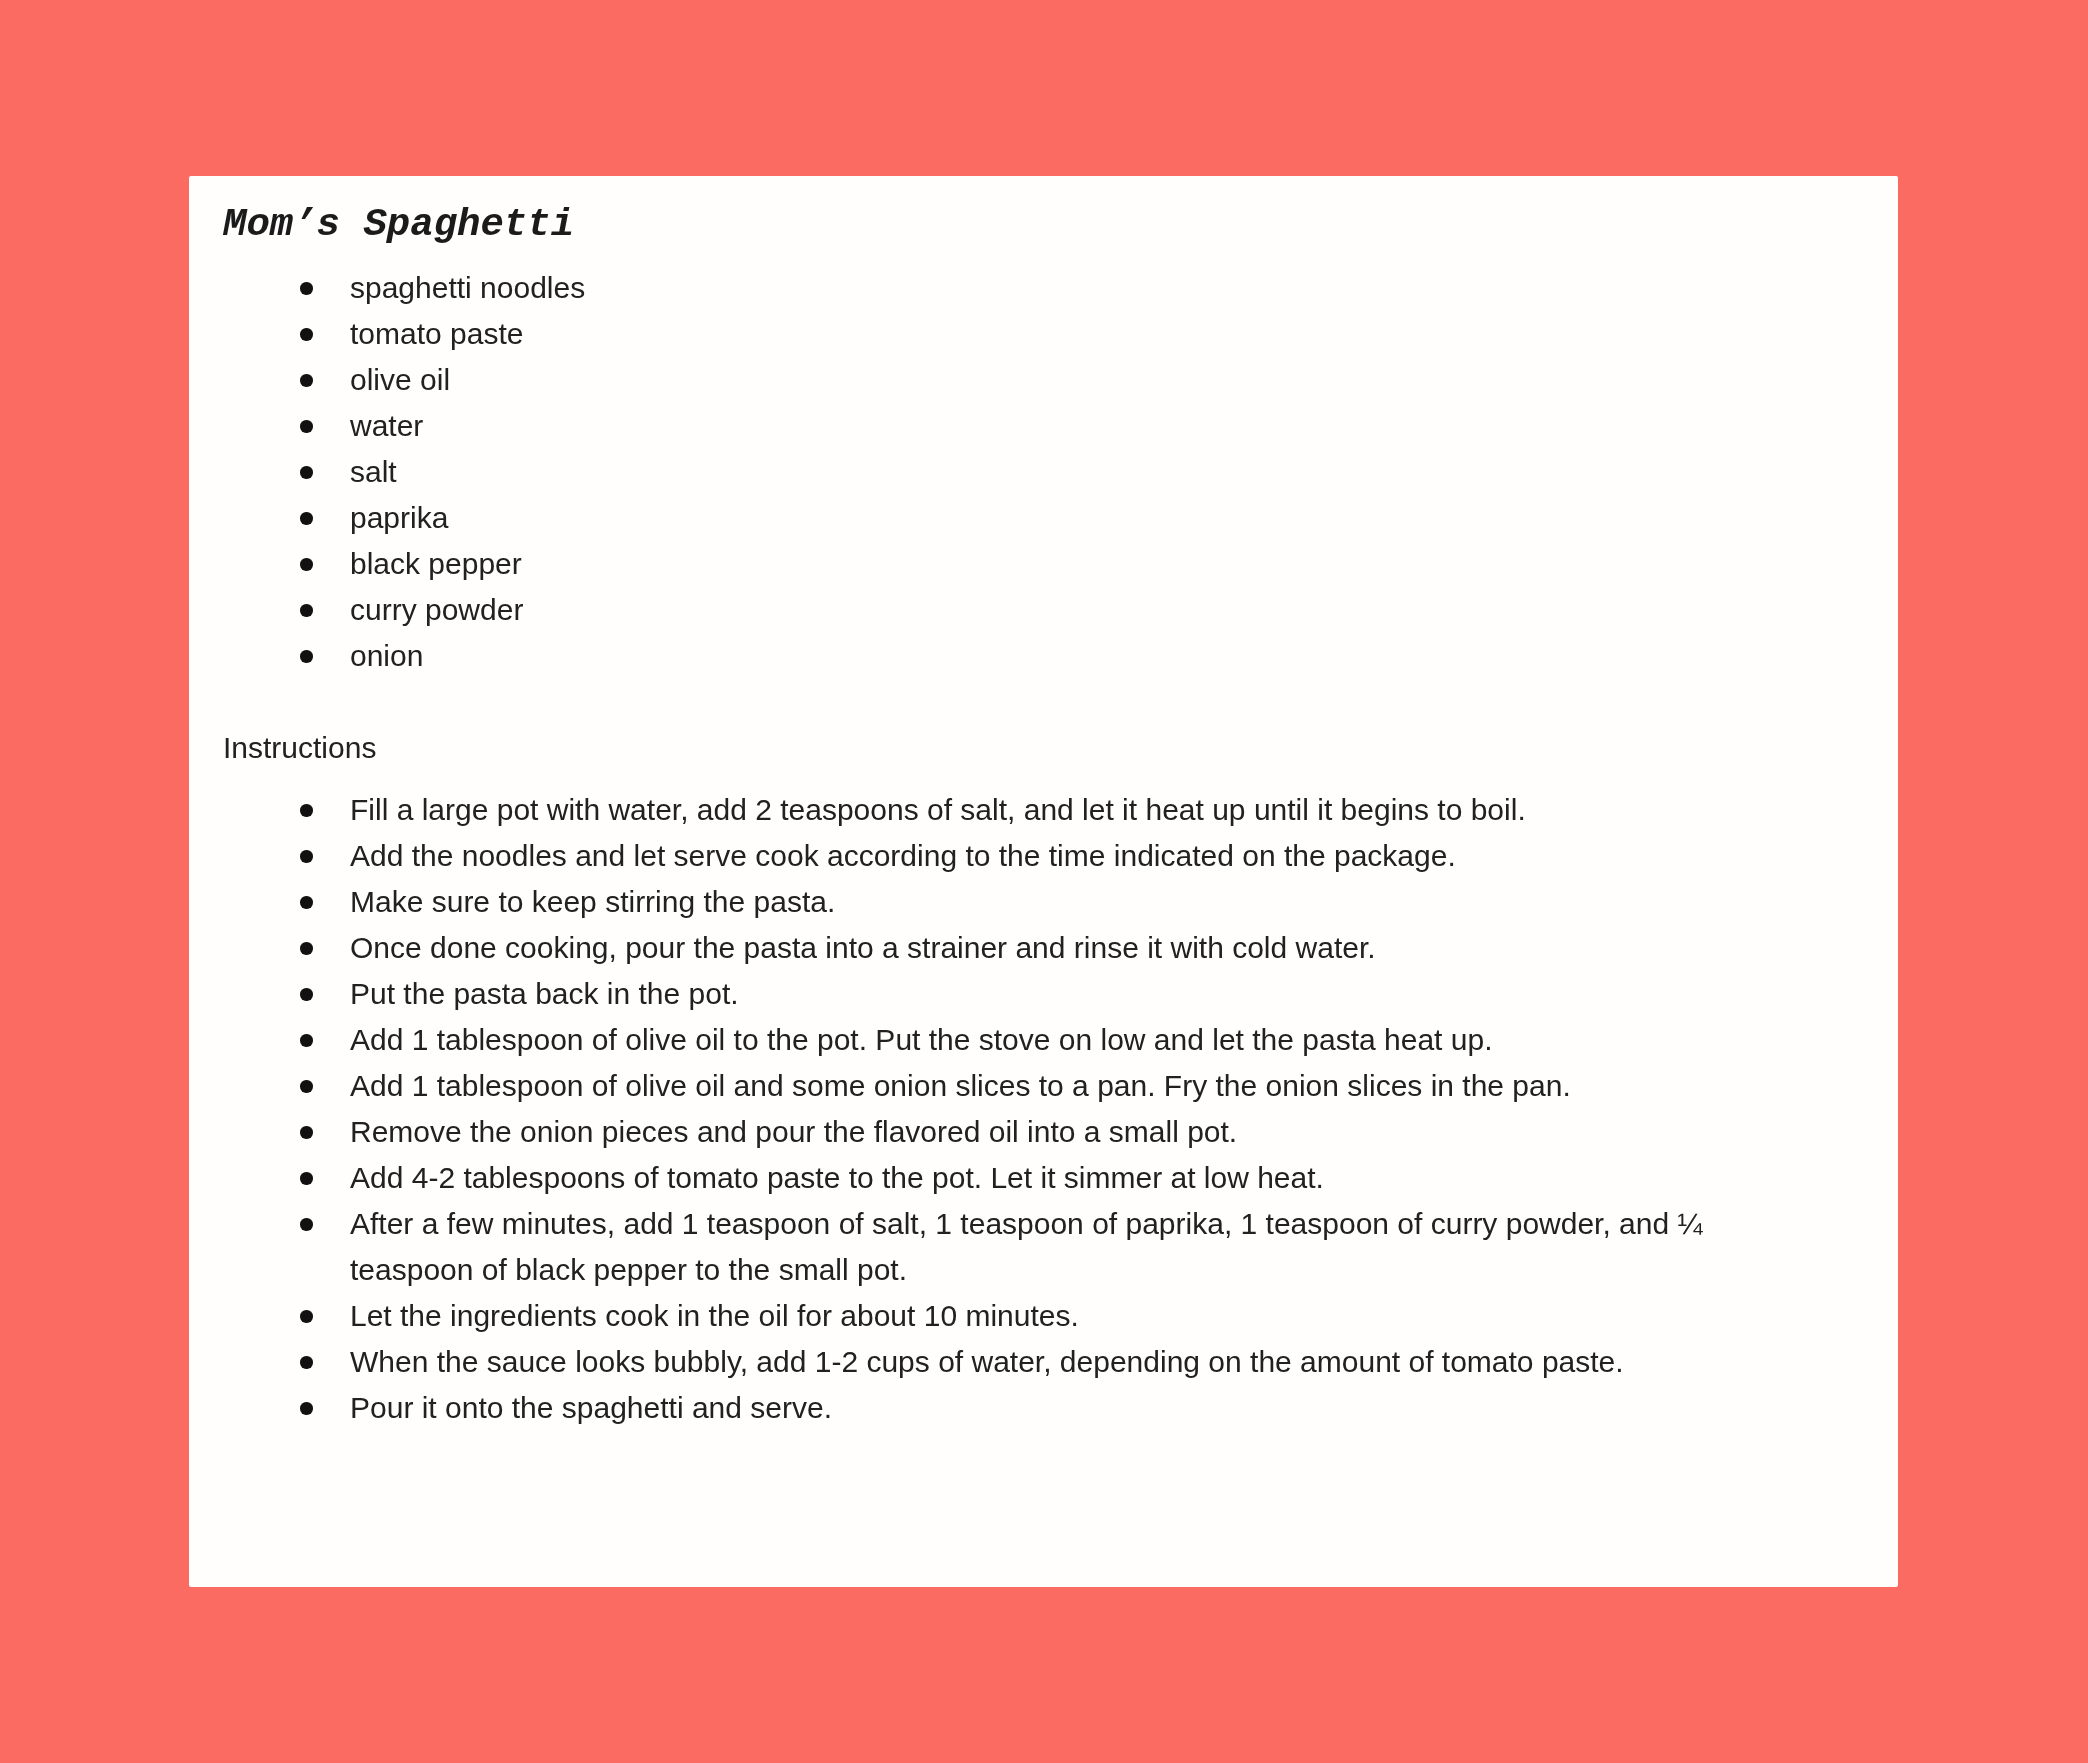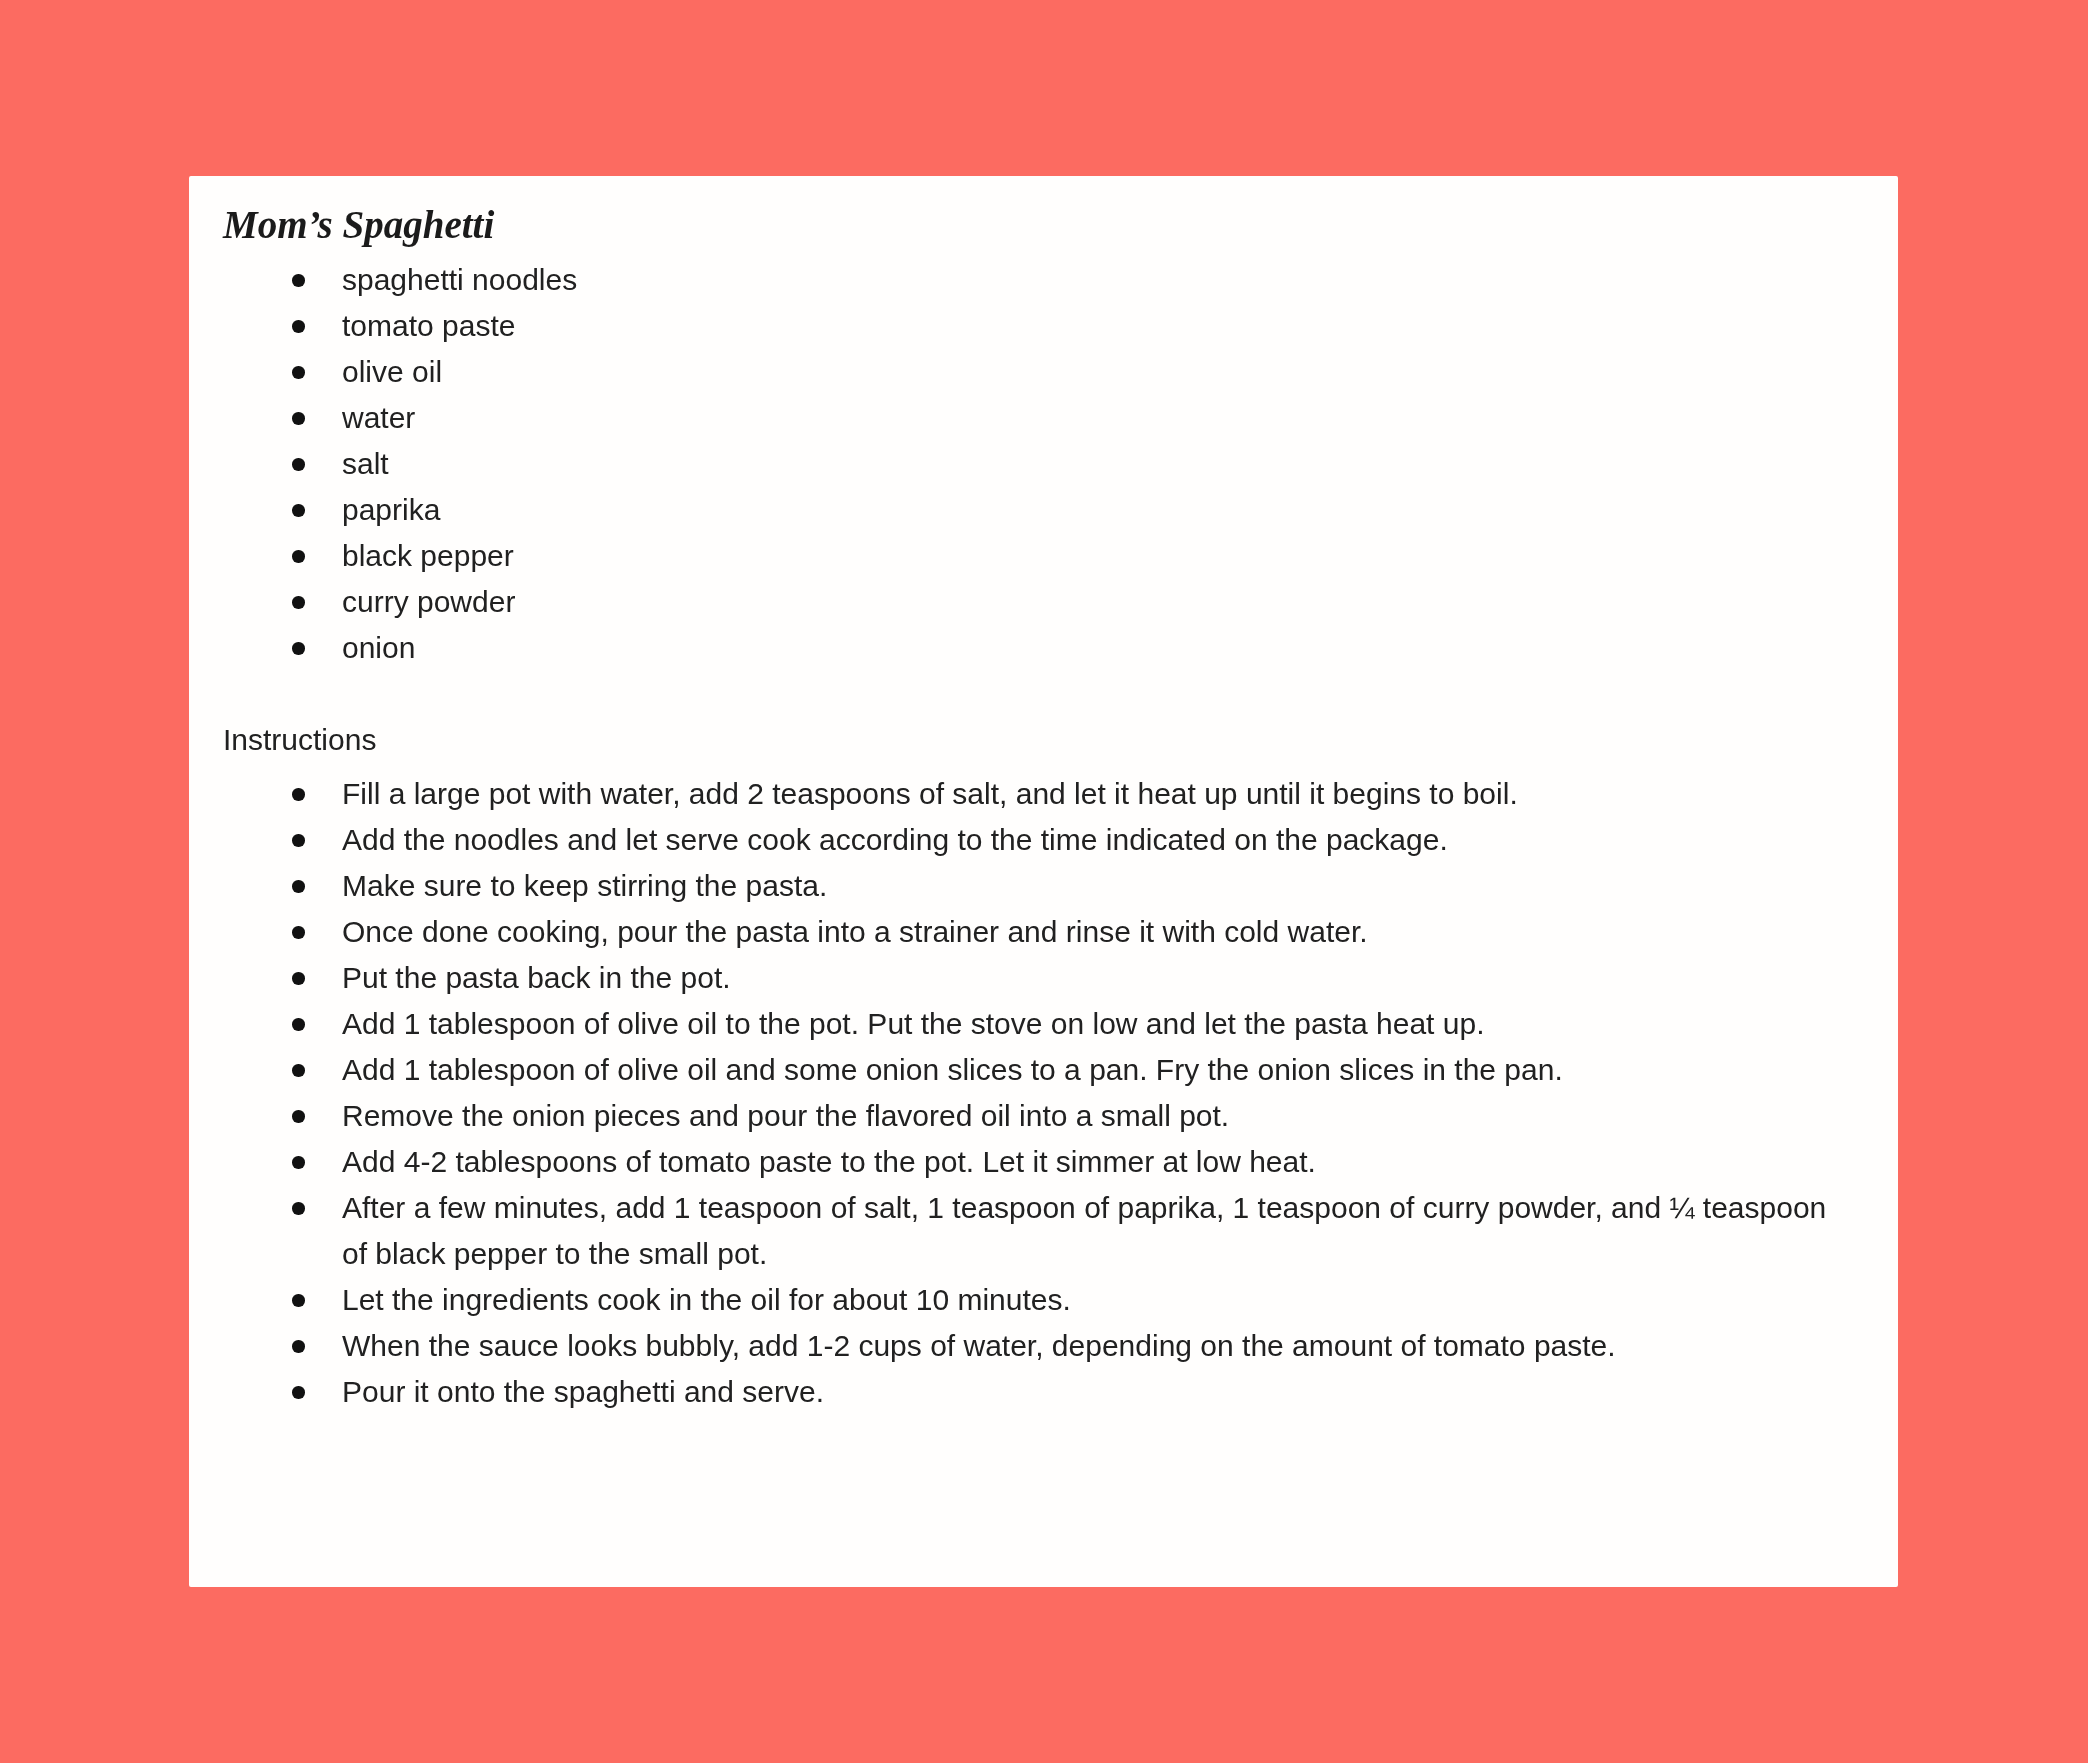--- a/index.html
+++ b/index.html
@@ -29,39 +29,39 @@
     top: 176px;
     width: 1709px;
     height: 1411px;
     background: var(--card);
     border-radius: 1.9px;
     padding: 0 23px 0 34px;
     overflow: hidden;
   }
   .title {
     margin: 25px 0 0 0;
-    font-family: Liberation Serif, serif;
+    font-family: Liberation Mono, monospace;
     font-style: italic;
     font-weight: bold;
     font-size: 39px;
     line-height: 48px;
     color: #1b1b1b;
   }
   .section-heading {
     margin: 0;
     font-weight: normal;
     font-size: 30px;
     line-height: 46px;
     color: var(--text);
   }
   .heading-ingredients { margin-top: 48px; }
   .heading-instructions { margin-top: 46px; }
   ul.doc-list {
     list-style: none;
-    margin: 8px;
+    margin: 16px;
     padding: 0;
   }
   ul.doc-list li {
     position: relative;
     padding-left: 111px;
     padding-right: 35px;
     font-size: 30px;
     line-height: 46px;
     color: var(--text);
   }

